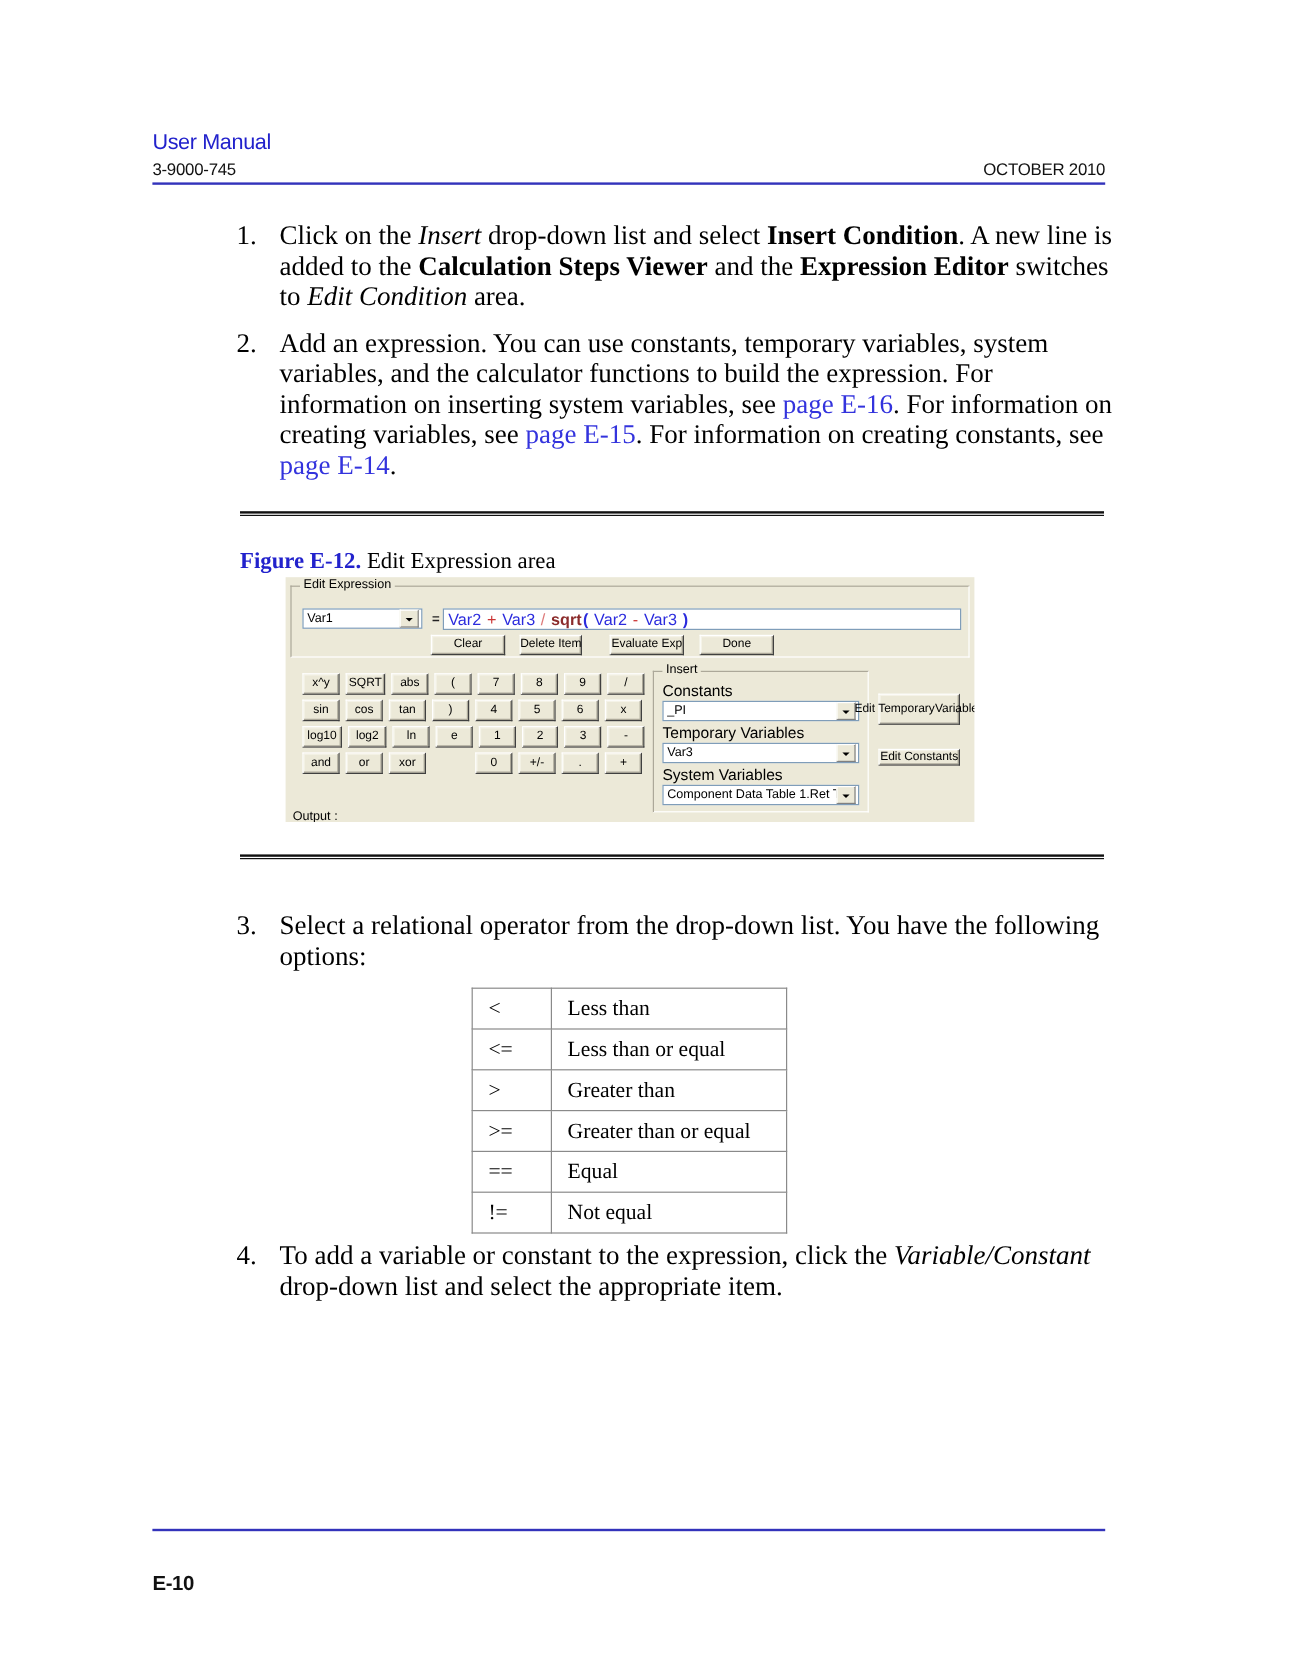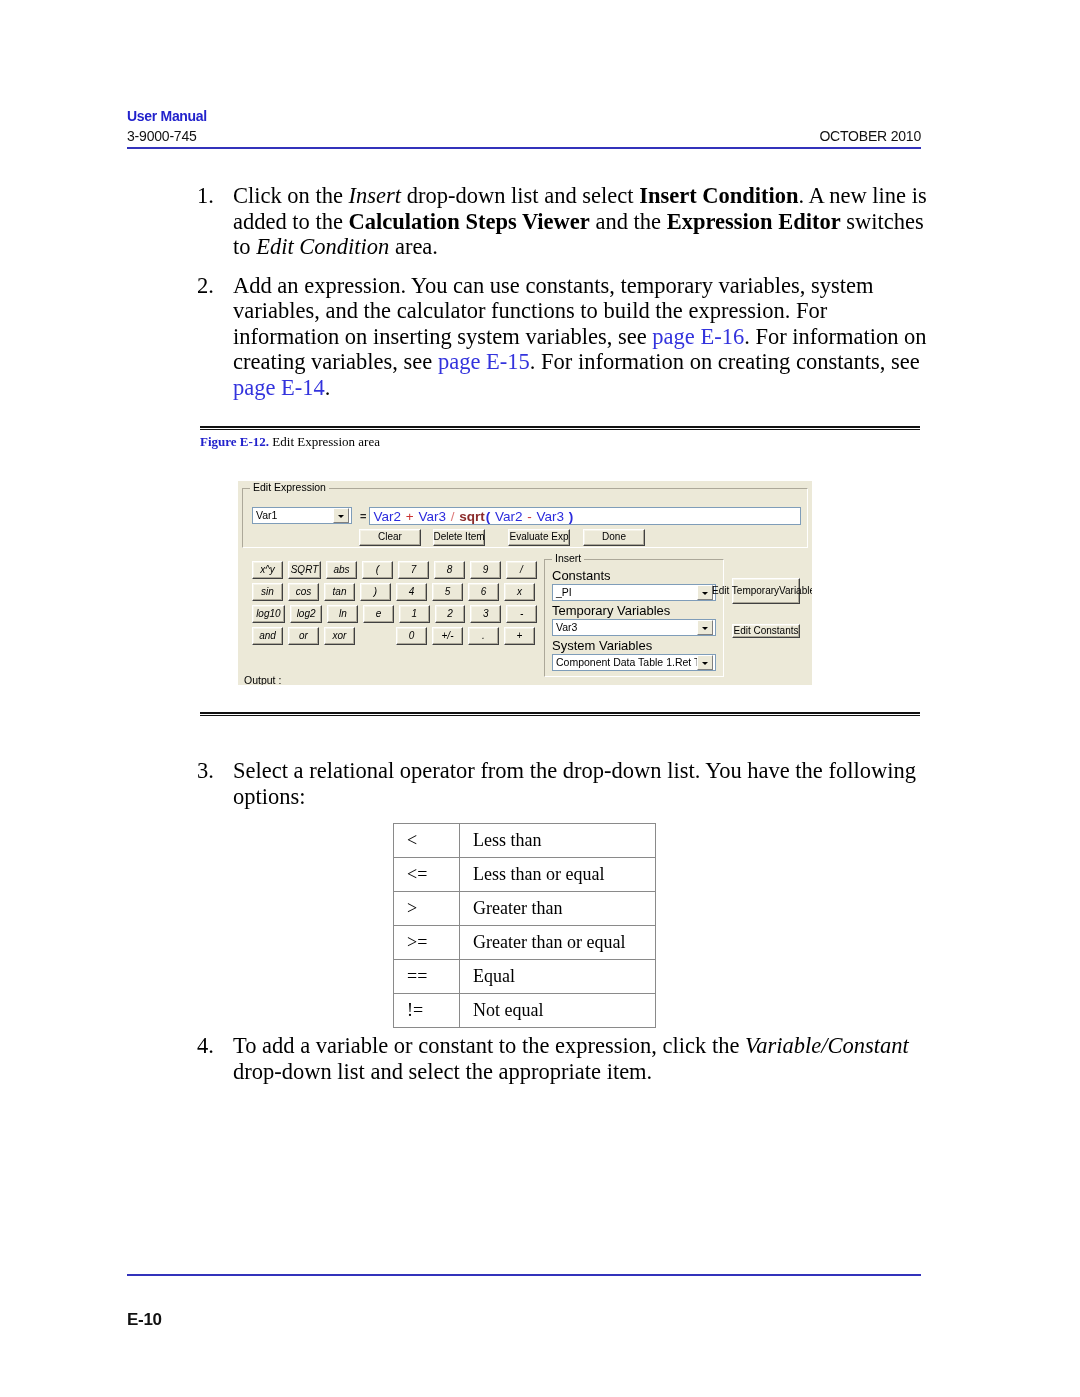--- a/index.html
+++ b/index.html
@@ -23,22 +23,22 @@
     top: 108px;
     width: 794px;
   }
   .hdr-row {
     display: flex;
     justify-content: space-between;
     align-items: baseline;
     font-family: "Liberation Sans", sans-serif;
   }
   .hdr-row-1 {
-    font-weight: bold;
-    font-size: 14px;
+    font-weight: normal;
+    font-size: 18px;
     color: #2222cc;
     letter-spacing: -0.3px;
     align-items: center;
   }
   .hdr-row-2 {
     font-size: 14px;
     color: #111;
     letter-spacing: -0.2px;
     margin-top: 4px;
   }
@@ -80,22 +80,22 @@
     top: 426px;
     width: 720px;
     height: 4px;
     border-top: 2px solid #111;
     border-bottom: 1px solid #111;
     box-sizing: border-box;
   }
   .fig-caption {
     position: absolute;
     left: 200px;
-    top: 434px;
-    font-size: 13px;
+    top: 457px;
+    font-size: 19px;
   }
   .fig-caption .cap-label {
     font-weight: bold;
     color: #2222cc;
     font-family: "Liberation Serif", serif;
   }
   .fig-rule-bottom {
     position: absolute;
     left: 200px;
     top: 712px;
@@ -229,21 +229,21 @@
   #btn-done         { left: 340px; width: 62px; }
 
   
   .keypad {
     position: absolute;
     left: 14px;
     top: 80px;
     width: 290px;
   }
   .kp-row { display: flex; margin-bottom: 4px; }
-  .kp-row .btn { width: 31px; height: 18px; margin-right: 5px; font-style: italic; }
+  .kp-row .btn { width: 31px; height: 18px; margin-right: 5px; }
   .kp-row .btn.wide { width: 33px; }
   .kp-row .key-blank {
     width: 31px; height: 18px; margin-right: 5px;
     background: transparent; border: none; box-shadow: none;
   }
 
   
   #gb-insert {
     left: 306px; top: 78px; width: 180px; height: 118px;
   }

